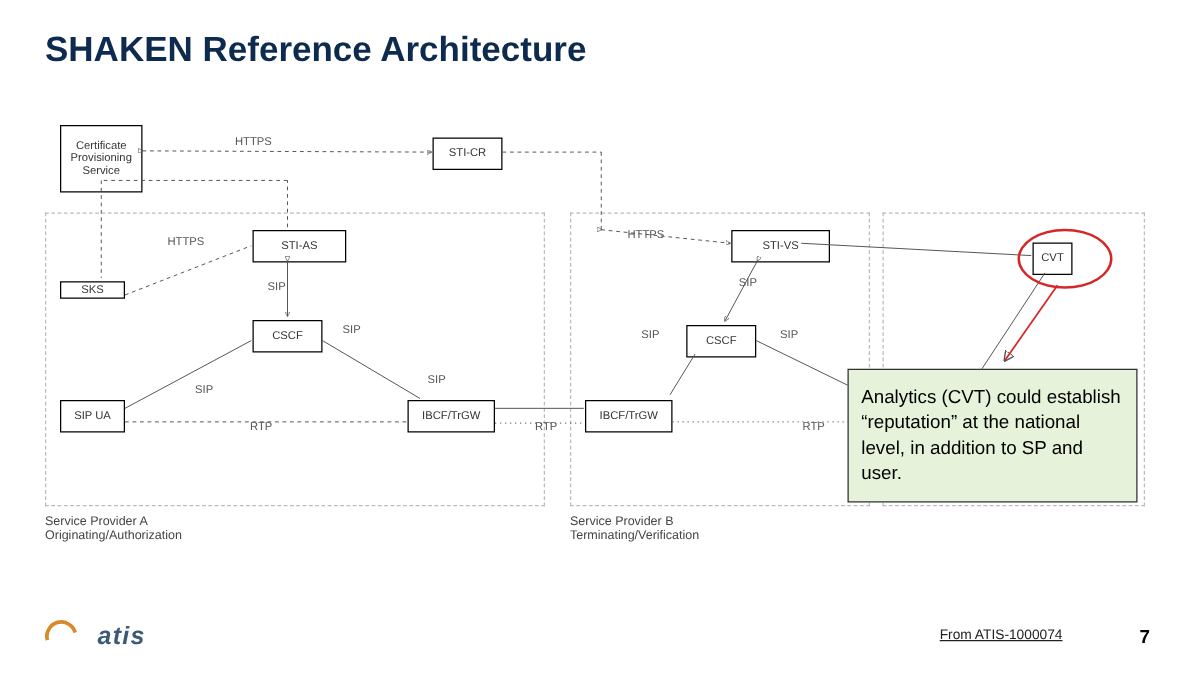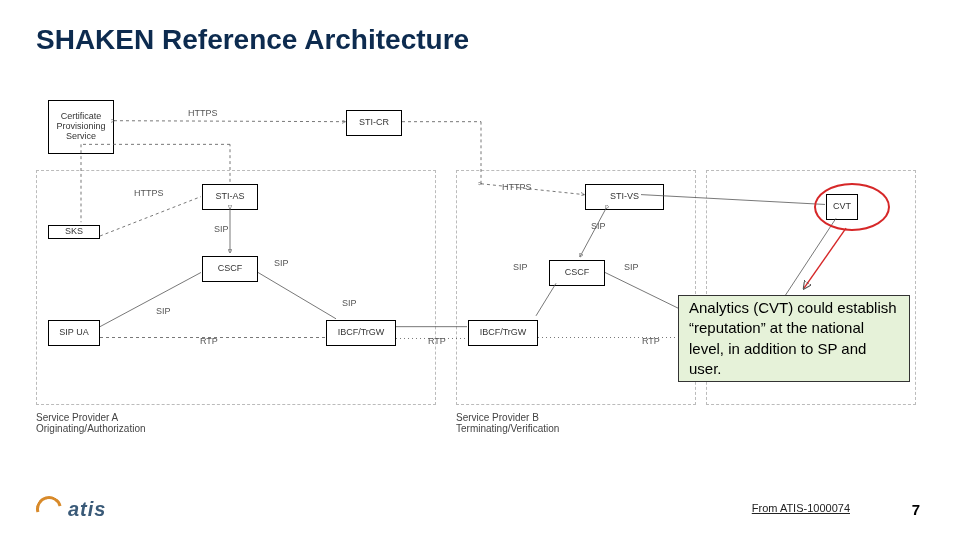--- a/index.html
+++ b/index.html
@@ -52,38 +52,38 @@
   }
   .caption {
     position: absolute;
     font-size: 10px;
     color: #444;
   }
   .callout {
     position: absolute;
     background: #e6f2d9;
     border: 1px solid #333;
-    padding: 2px 10px;
+    padding: 12px 10px;
     font-size: 15px;
     line-height: 1.35;
     z-index: 5;
   }
   .highlight {
     position: absolute;
     border: 2px solid #d62728;
     border-radius: 50%;
     z-index: 4;
   }
   .logo {
     position: absolute;
     left: 36px;
     bottom: 18px;
     display: flex;
     align-items: center;
-    gap: 6px;
+    gap: 16px;
   }
   .logo-swirl {
     width: 26px;
     height: 26px;
     border: 3px solid #d88a2a;
     border-right-color: transparent;
     border-bottom-color: transparent;
     border-radius: 50%;
     transform: rotate(30deg);
   }
@@ -174,21 +174,21 @@
   <div class="panel" style="left:670px;top:70px;width:210px;height:235px"></div>
 
   <div class="node" style="left:12px;top:0px;width:66px;height:54px">
       <span>Certificate
 Provisioning
 Service</span>
     </div>
   <div class="node" style="left:310px;top:10px;width:56px;height:26px">
       <span>STI-CR</span>
     </div>
-  <div class="node" style="left:166px;top:84px;width:56px;height:26px">
+  <div class="node" style="left:166px;top:84px;width:75px;height:26px">
       <span>STI-AS</span>
     </div>
   <div class="node" style="left:12px;top:125px;width:52px;height:14px">
       <span>SKS</span>
     </div>
   <div class="node" style="left:166px;top:156px;width:56px;height:26px">
       <span>CSCF</span>
     </div>
   <div class="node" style="left:12px;top:220px;width:52px;height:26px">
       <span>SIP UA</span>

